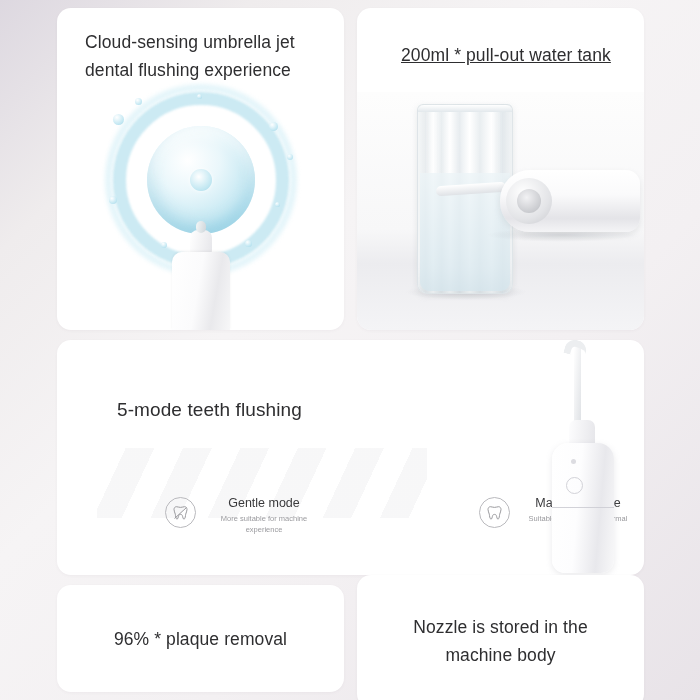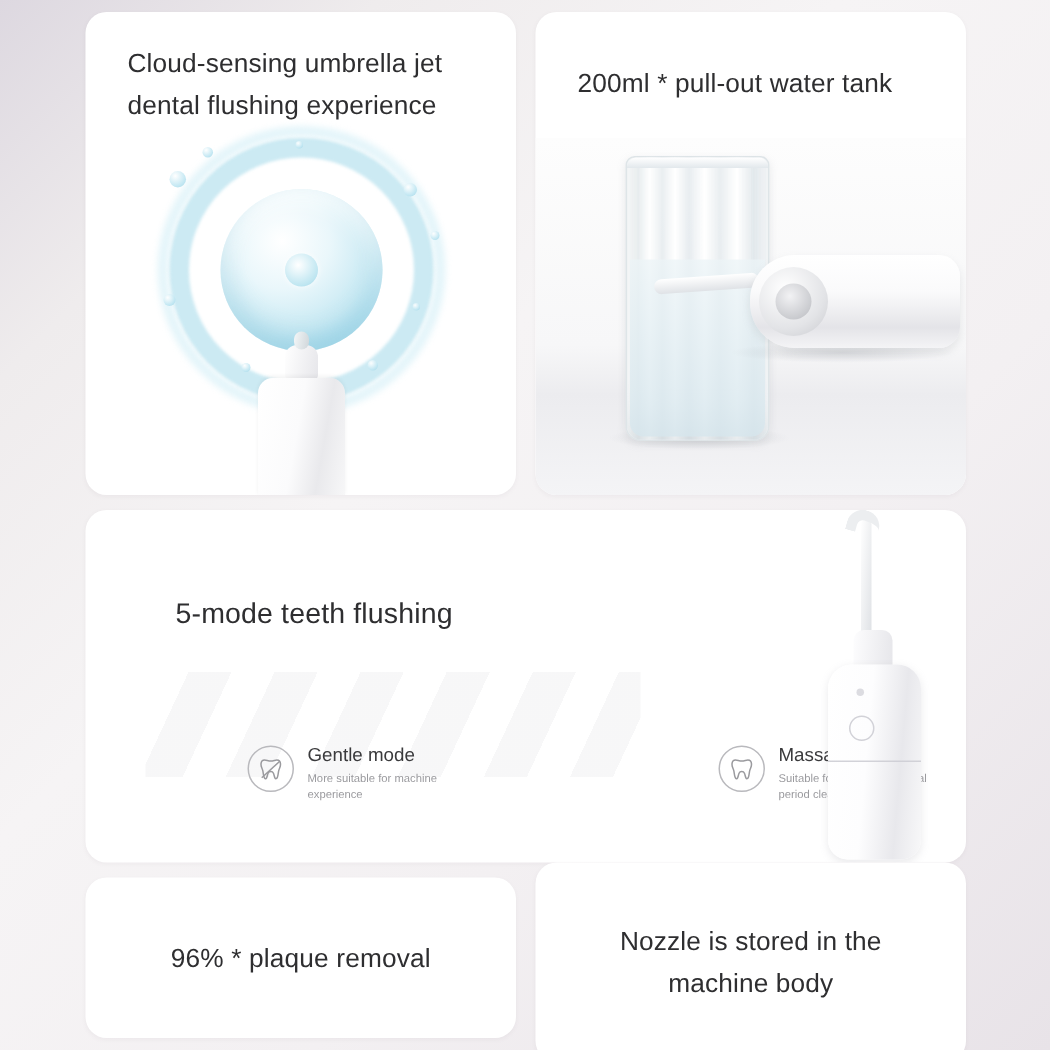--- a/index.html
+++ b/index.html
@@ -45,23 +45,24 @@
     font-weight: 400;
   }
   #card-jet .card-title {
     position: absolute;
     left: 28px;
     top: 20px;
     width: 240px;
   }
   #card-tank .card-title {
     position: absolute;
-    left: 28px;
+    left: 44px;
     top: 33px;
     width: 245px;
+    text-decoration: underline;
   }
 
   
   .jet-art {
     position: absolute;
     left: 0; top: 78px;
     width: 100%; height: 244px;
   }
   .splash-wrap {
     position: absolute;
@@ -233,20 +234,21 @@
     left: 60px; top: 55px;
     font-size: 19px;
     color: #2e2e30;
   }
   .modes-list {
     position: absolute;
     left: 108px;
     top: 155px;
     display: flex;
     gap: 156px;
+    text-align: center;
   }
   .mode {
     display: flex;
     align-items: flex-start;
     gap: 9px;
   }
   .mode-icon {
     width: 29px; height: 29px;
     border-radius: 50%;
     border: 1px solid #b9b9bd;

